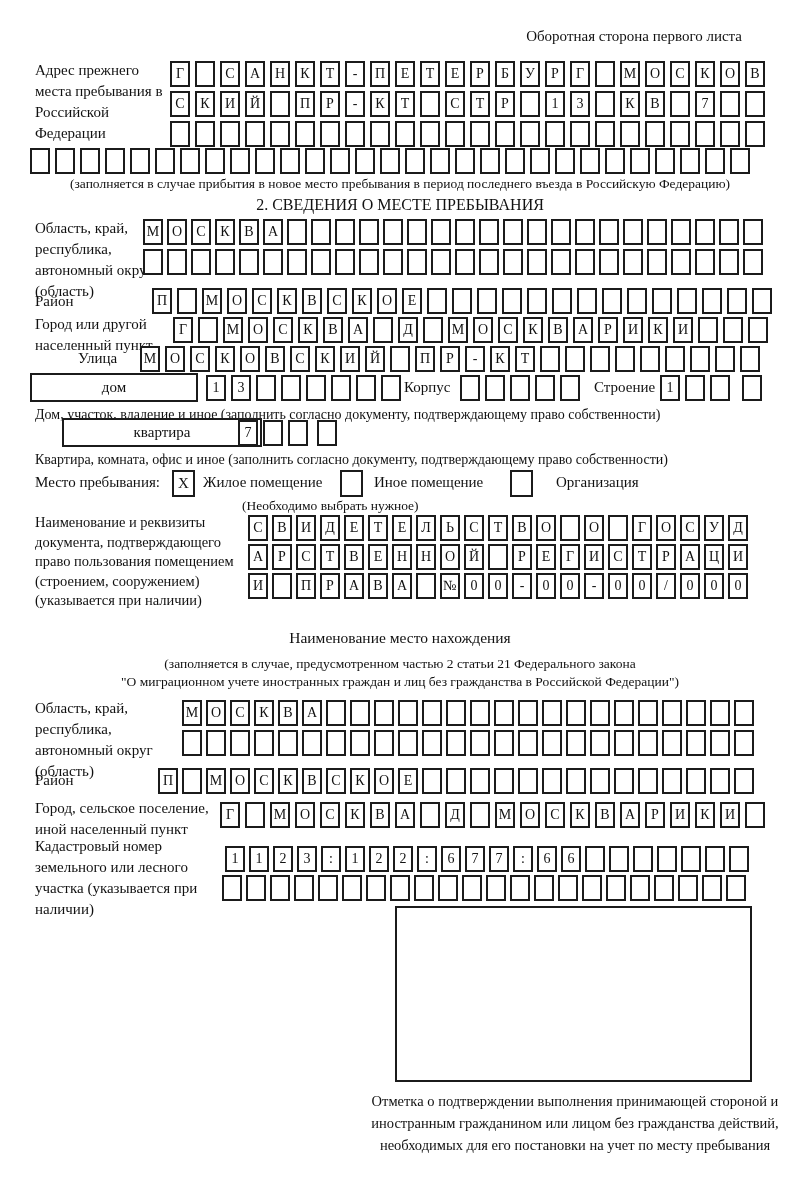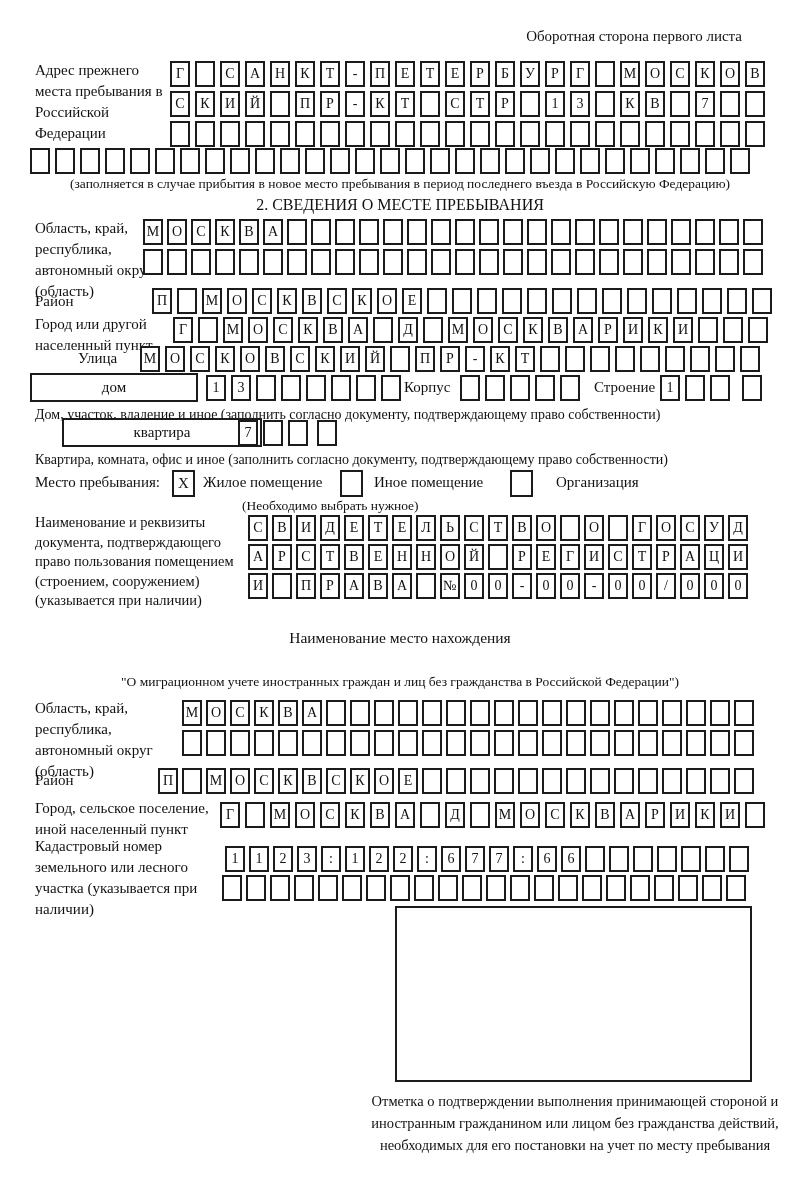--- a/index.html
+++ b/index.html
@@ -400,20 +400,21 @@
       <div class="cell">-</div>
       <div class="cell">0</div>
       <div class="cell">0</div>
       <div class="cell">/</div>
       <div class="cell">0</div>
       <div class="cell">0</div>
       <div class="cell">0</div>
     </div>
 
   <div class="title" style="top:629px;font-size:15.5px;">Наименование место нахождения</div>
+  <div class="centernote" style="top:656px;">(заполняется в случае, предусмотренном частью 2 статьи 21 Федерального закона</div>
   <div class="centernote" style="top:674px;">"О миграционном учете иностранных граждан и лиц без гражданства в Российской Федерации")</div>
 
   <div class="lbl" style="left:35px;top:698px;width:152px;">Область, край, республика, автономный округ (область)</div>
   <div class="cells" style="left:182px;top:700px;">
       <div class="cell">М</div>
       <div class="cell">О</div>
       <div class="cell">С</div>
       <div class="cell">К</div>
       <div class="cell">В</div>
       <div class="cell">А</div>

